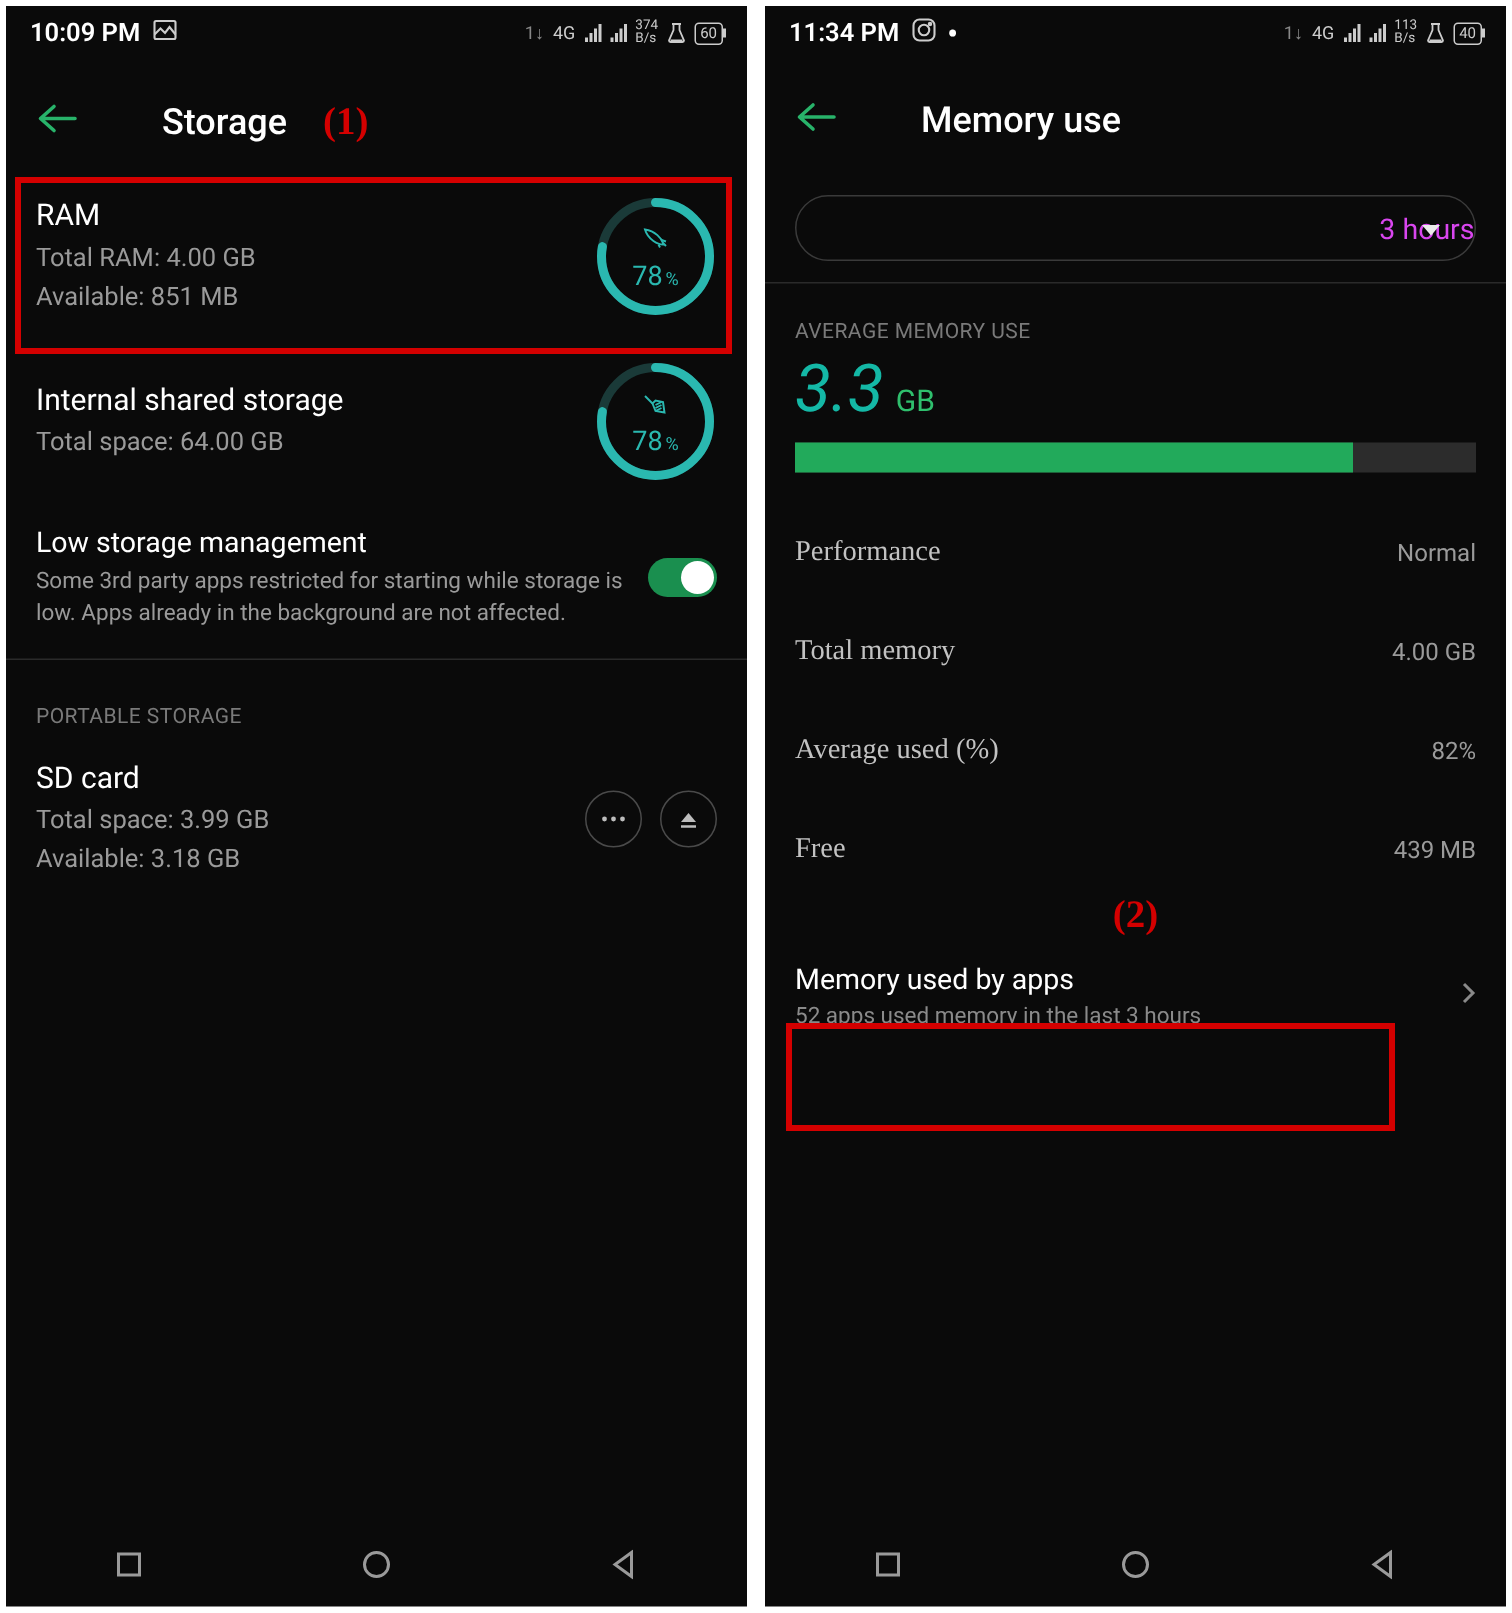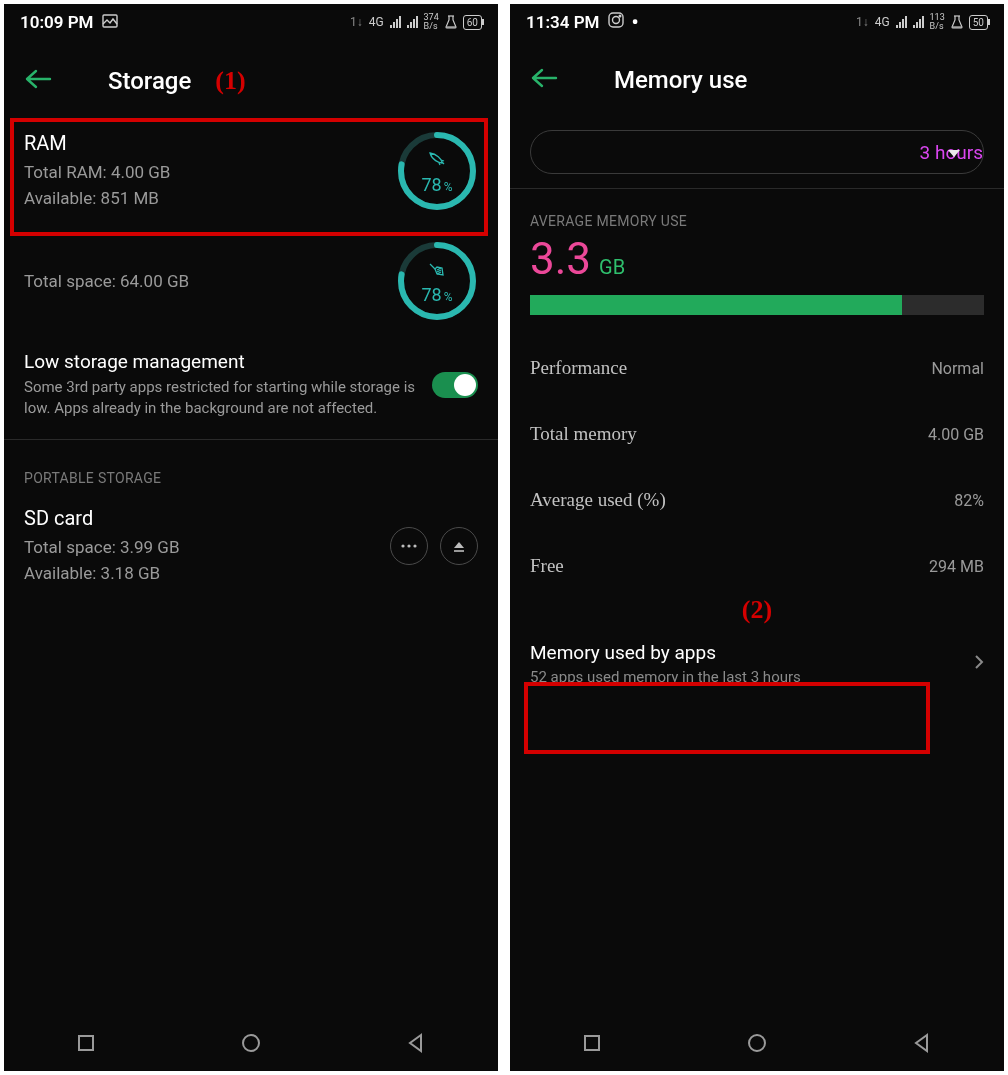--- a/index.html
+++ b/index.html
@@ -107,21 +107,21 @@
   
   .pill {
     margin: 16px 20px 14px 20px;
     border:1px solid #3a3a3a; border-radius: 24px;
     height: 44px; display:flex; align-items:center; justify-content:flex-end;
     position:relative; color:#d946ef; font-size:19px;
   }
   .pill .caret { position:absolute; right:22px; }
   .stat-label { font-size:14px; color:#7a7a7a; padding: 18px 20px 4px 20px; letter-spacing:0.3px;}
   .big-val { padding: 0 20px 10px 20px; display:flex; align-items:baseline; gap:8px;}
-  .big-val .n { font-size:44px; color:#ec4899; font-weight:400;}
+  .big-val .n { font-size:44px; color:#14b8a6; font-weight:400;font-style:italic;}
   .big-val .u { font-size:20px; color:#2fbf6d;}
   .bar {
     margin: 0 20px 20px 20px; height:20px; background:#2c2c2c; position:relative;
   }
   .bar .fill { position:absolute; left:0; top:0; bottom:0; background:#22aa5b;}
   .kv { display:flex; justify-content:space-between; align-items:center; padding: 22px 20px; }
   .kv .k { font-size:19px; color:#c2c2c2;font-family:Liberation Serif, serif;}
   .kv .v { font-size:16px; color:#9a9a9a;}
   .chev-row {
     padding: 16px 20px; display:flex; align-items:center; justify-content:space-between;
@@ -212,20 +212,21 @@
               <span class="big">78</span>
               <span class="sm">%</span>
             </span>
         </div>
       </div>
     </div>
     <div class="annot-box" style="left:6px; top:114px; width:478px; height:118px;"></div>
 
     <div class="row row-flex">
       <div class="txt">
+        <div class="row-title">Internal shared storage</div>
         <div class="row-sub">Total space: 64.00 GB</div>
       </div>
       <div class="gauge">
         <svg width="82" height="82" viewBox="0 0 82 82">
           <circle cx="41" cy="41" r="36" stroke="#1a3a38" stroke-width="6" fill="none"></circle>
           <circle cx="41" cy="41" r="36" stroke="#2ab8b0" stroke-width="6" fill="none" stroke-dasharray="226" stroke-dashoffset="50" stroke-linecap="round"></circle>
         </svg>
         <div class="pct">
           <span class="ico">
             <svg width="20" height="20" viewBox="0 0 20 20" fill="none" stroke="#2ab8b0" stroke-width="1.3">
@@ -323,21 +324,21 @@
         <span>113</span>
         <span>B/s</span>
       </span>
       <span class="flask">
         <svg viewBox="0 0 12 14" fill="none" stroke="#ccc" stroke-width="1.2">
             <path d="M4 1 L4 5 L1 12 A1 1 0 0 0 2 13 L10 13 A1 1 0 0 0 11 12 L8 5 L8 1"></path>
             <path d="M3 1 L9 1"></path>
             <path d="M2 12 L10 12"></path>
           </svg>
       </span>
-      <span class="batt">50</span>
+      <span class="batt">40</span>
     </div>
   </div>
 
   <div class="appbar">
     <span class="back-arrow">
       <svg width="28" height="22" viewBox="0 0 28 22" fill="none" stroke="#28b36a" stroke-width="2.4" stroke-linecap="round" stroke-linejoin="round">
           <path d="M12 3 L3 11 L12 19 M3 11 L26 11"></path>
         </svg>
     </span>
     <h1>Memory use</h1>
@@ -370,21 +371,21 @@
     <div class="kv">
       <span class="k">Total memory</span>
       <span class="v">4.00 GB</span>
     </div>
     <div class="kv">
       <span class="k">Average used (%)</span>
       <span class="v">82%</span>
     </div>
     <div class="kv">
       <span class="k">Free</span>
-      <span class="v">294 MB</span>
+      <span class="v">439 MB</span>
     </div>
 
     <div style="text-align:center; margin-top:-4px;">
       <span class="annot">(2)</span>
     </div>
 
     <div class="chev-row" style="position:relative;">
       <div>
         <div class="t1">Memory used by apps</div>
         <div class="t2">52 apps used memory in the last 3 hours</div>

